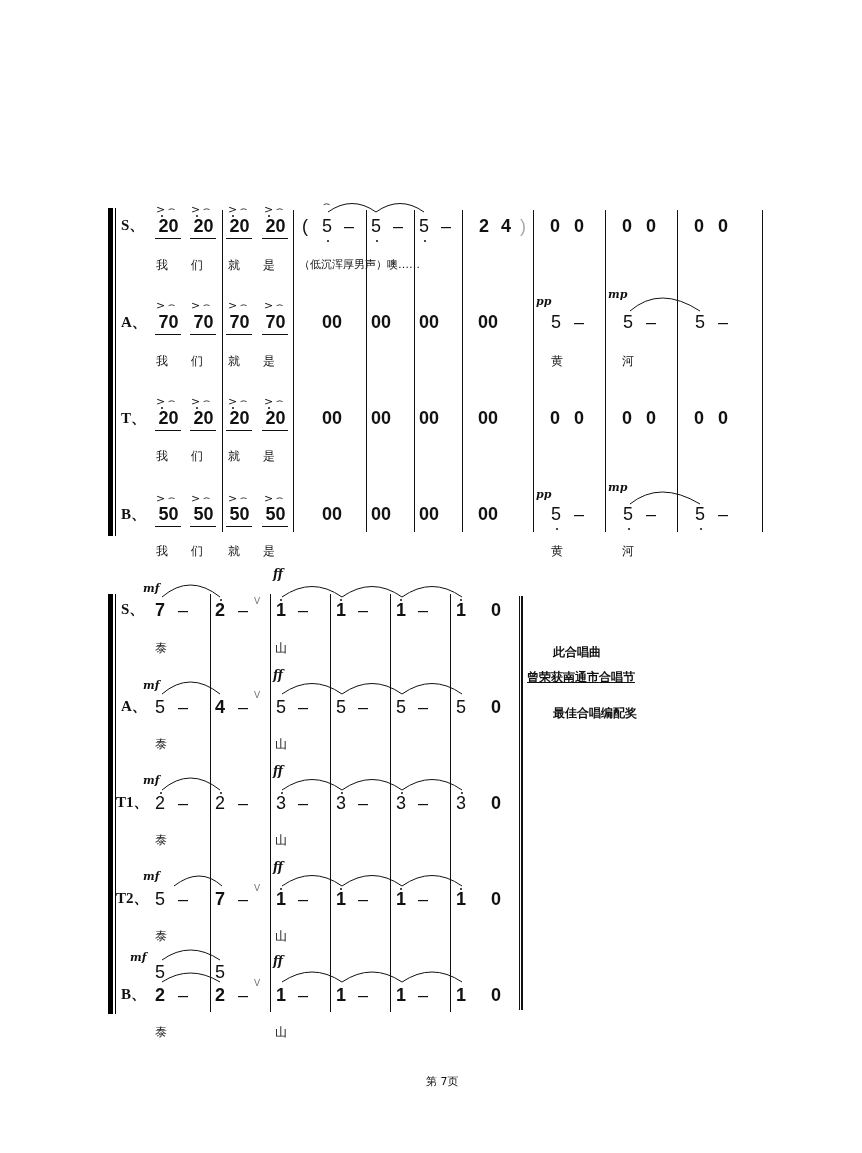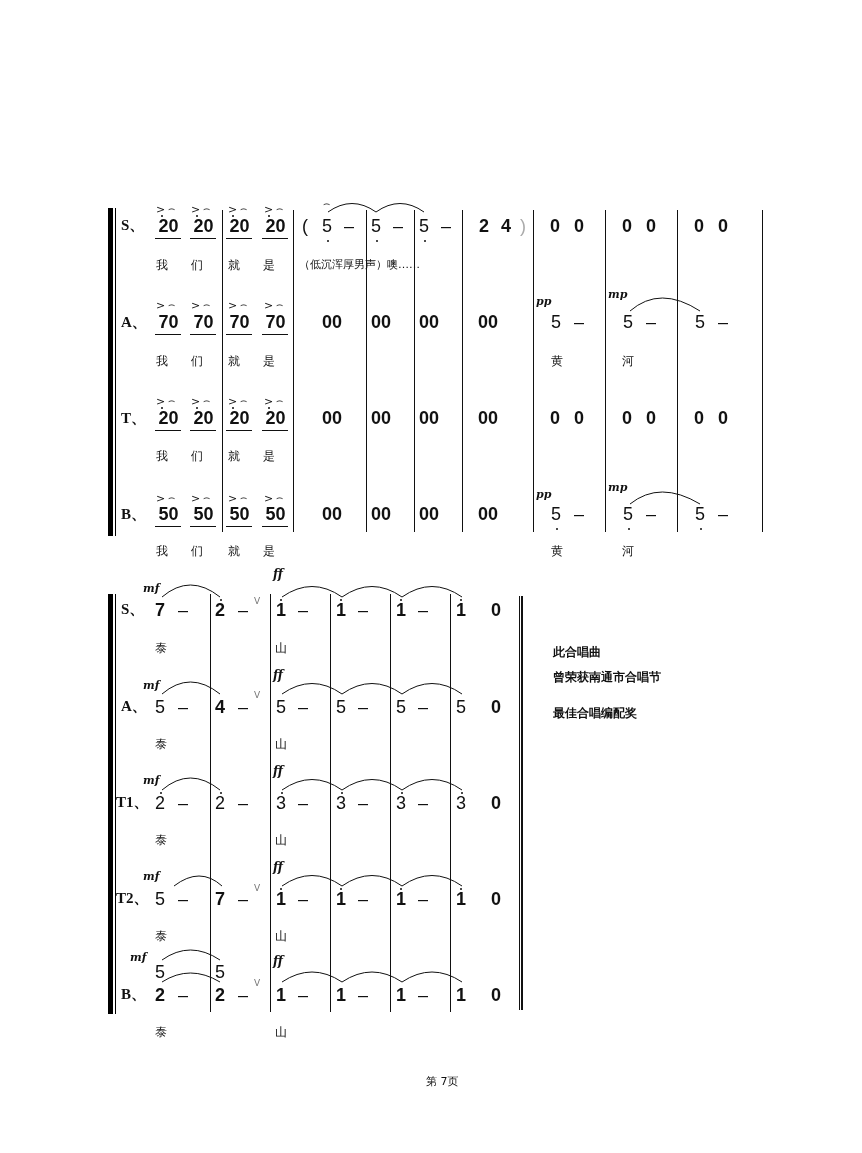--- a/index.html
+++ b/index.html
@@ -348,21 +348,21 @@
     <span class="note" style="left:396px;top:985px;">1</span>
     <span class="note light" style="left:418px;top:985px;">–</span>
     <span class="note" style="left:456px;top:985px;">1</span>
     <span class="note" style="left:491px;top:985px;">0</span>
     <span class="lyric" style="left:155px;top:1024px;">泰</span>
     <span class="lyric" style="left:275px;top:1024px;">山</span>
   </div>
 
   <div>
     <span class="note-text" style="left:553px;top:644px;">此合唱曲</span>
-    <span class="note-text" style="left:553px;top:669px;">曾荣获南通市合唱节</span>
+    <span class="note-text" style="left:527px;top:669px;text-decoration:underline;">曾荣获南通市合唱节</span>
     <span class="note-text" style="left:553px;top:705px;">最佳合唱编配奖</span>
   </div>
 </div>
 
 <svg class="slurs" width="862" height="1153">
   <g fill="none" stroke="#111" stroke-width="1">
 
     <path d="M328 212 Q352 195 376 212"></path>
     <path d="M376 212 Q400 195 424 212"></path>
 

